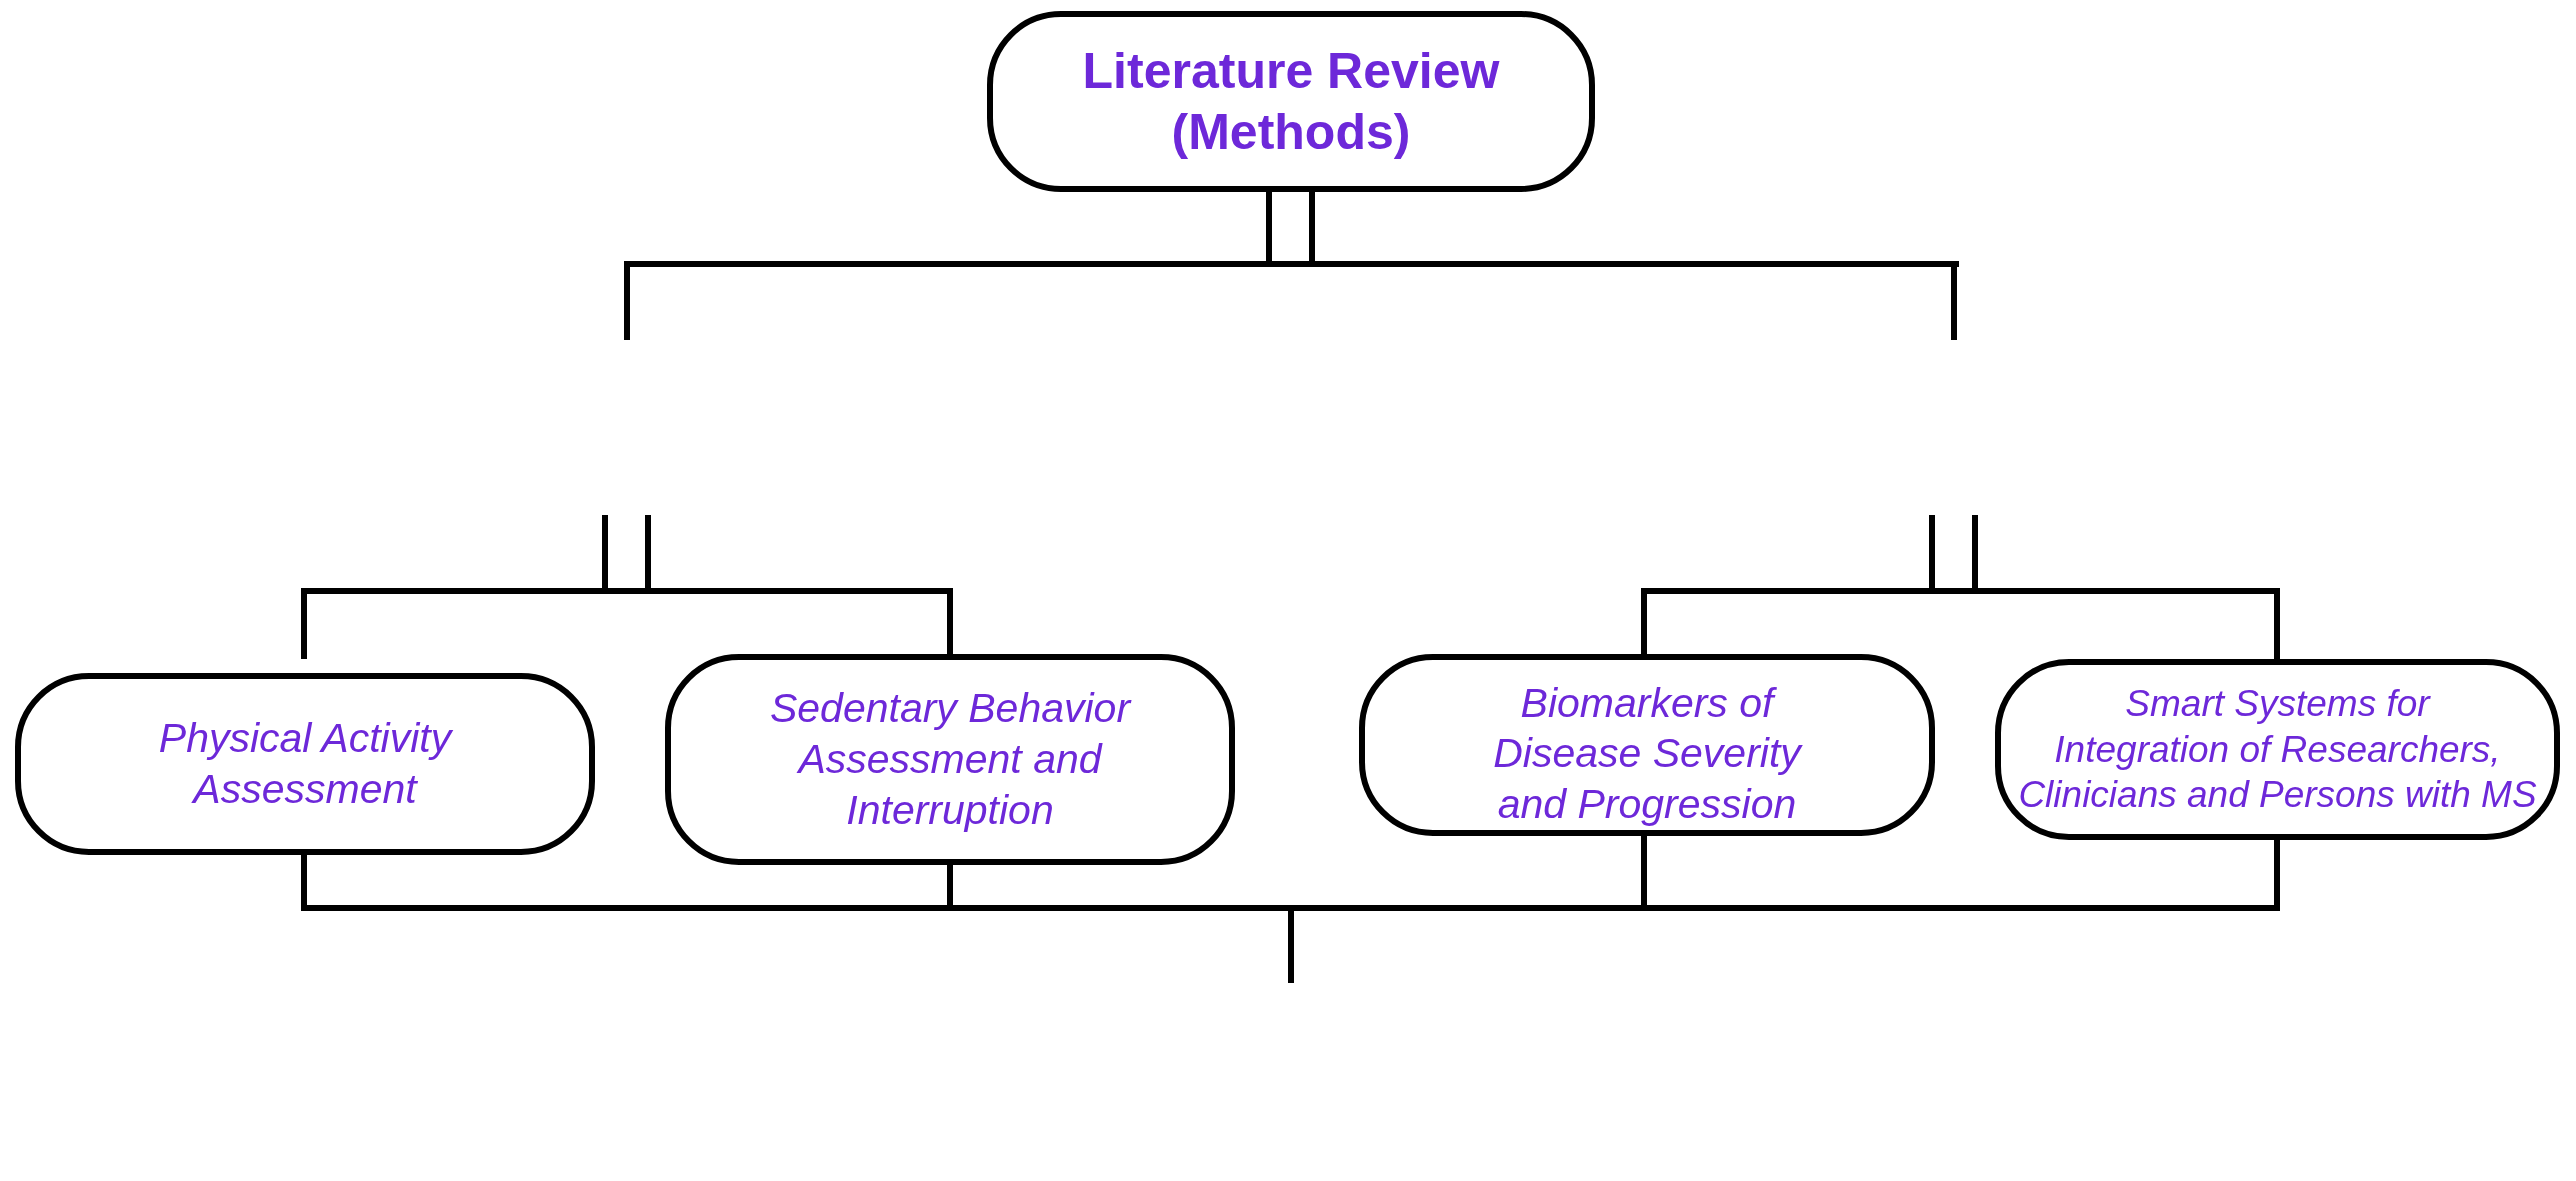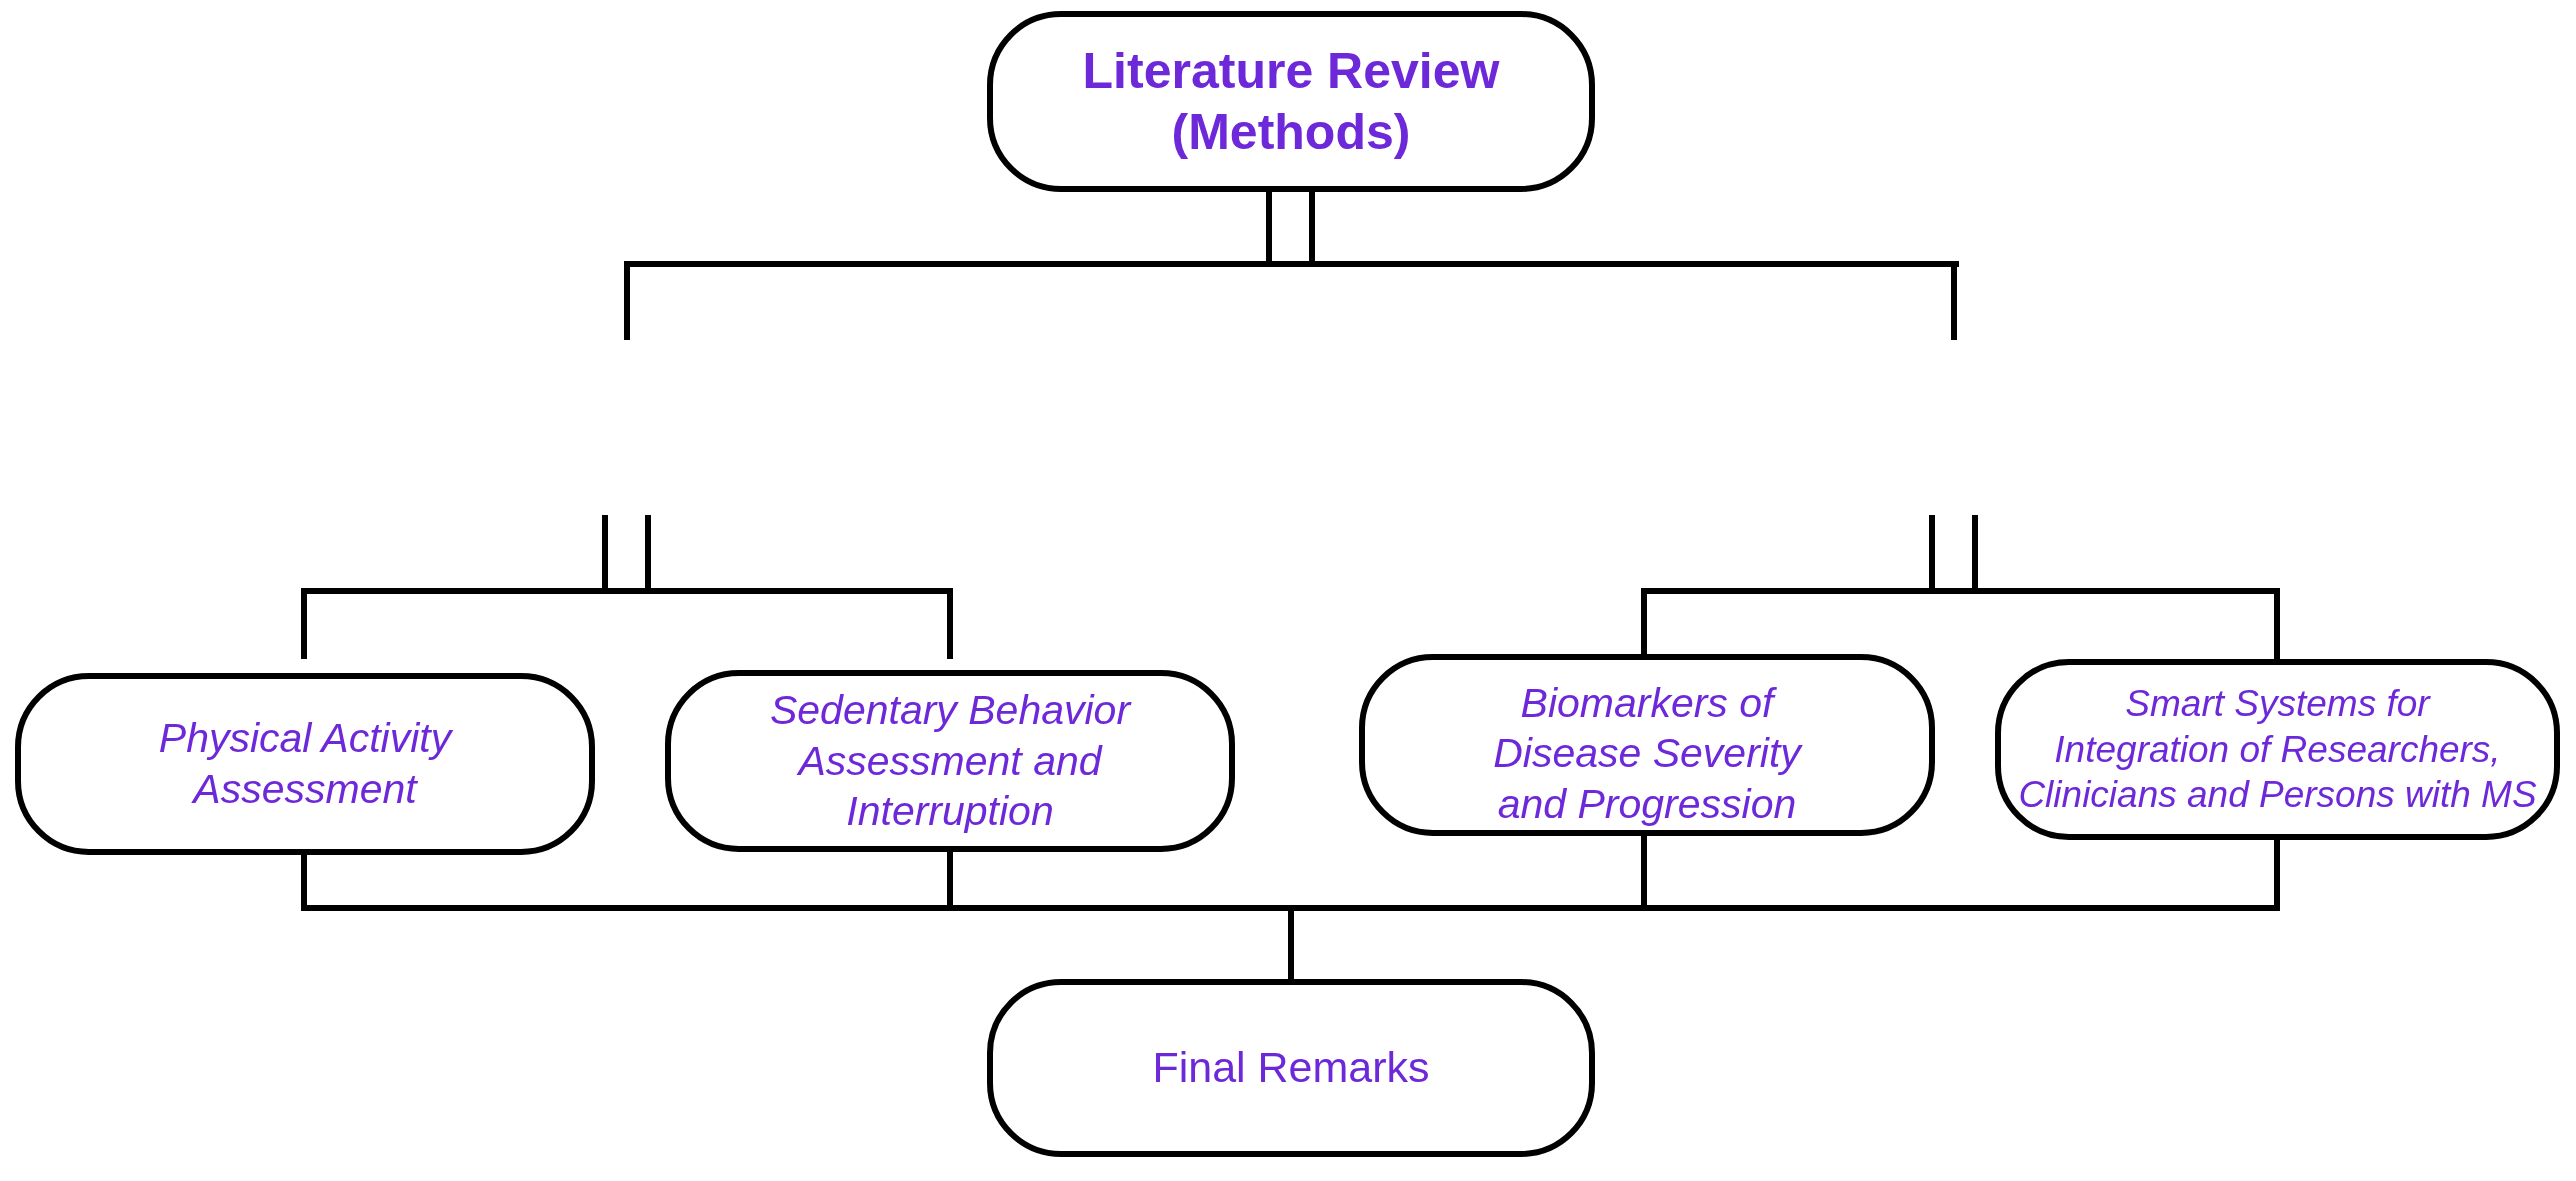--- a/index.html
+++ b/index.html
@@ -36,21 +36,21 @@
     padding: 0 10.4px;
   }
   .node.bold   { font-weight: bold; font-size: 50px; line-height: 1.22; }
   .node.italic { font-style: italic; font-size: 41px; }
 
   
   #n-top     { left: 987px; top: 11px;   width: 608px; height: 181px; }
   #n-l2left  { left: 323px;  top: 337px;  width: 607px; height: 182px; }
   #n-l2right { left: 1650px; top: 337px;  width: 607px; height: 182px; }
   #n-a       { left: 15px;   top: 654px;  width: 580px; height: 182px; margin-top: 19px; }
-  #n-b       { left: 665px;  top: 654px;  width: 570px; height: 182px; margin-top: 16px; }
+  #n-b       { left: 665px;  top: 654px;  width: 570px; height: 211px; }
   #n-c       { left: 1359px; top: 654px;  width: 576px; height: 182px; align-items: flex-end; }
   #n-d       { left: 1995px; top: 659px;  width: 565px; height: 181px; font-size: 37px; }
   #n-final   { left: 987px; top: 979px; width: 608px; height: 178px; }
 </style>
 </head>
 <body>
 
 <div class="canvas">
 
   <div class="connectors">
@@ -110,18 +110,15 @@
 Disease Severity
 and Progression</span>
   </div>
 
   <div class="node italic" id="n-d">
     <span>Smart Systems for
 Integration of Researchers,
 Clinicians and Persons with MS</span>
   </div>
 
-  <div class="node" id="n-final">
-    <span>Final Remarks</span>
-  </div>
 
 </div>
 
 
 </body></html>

